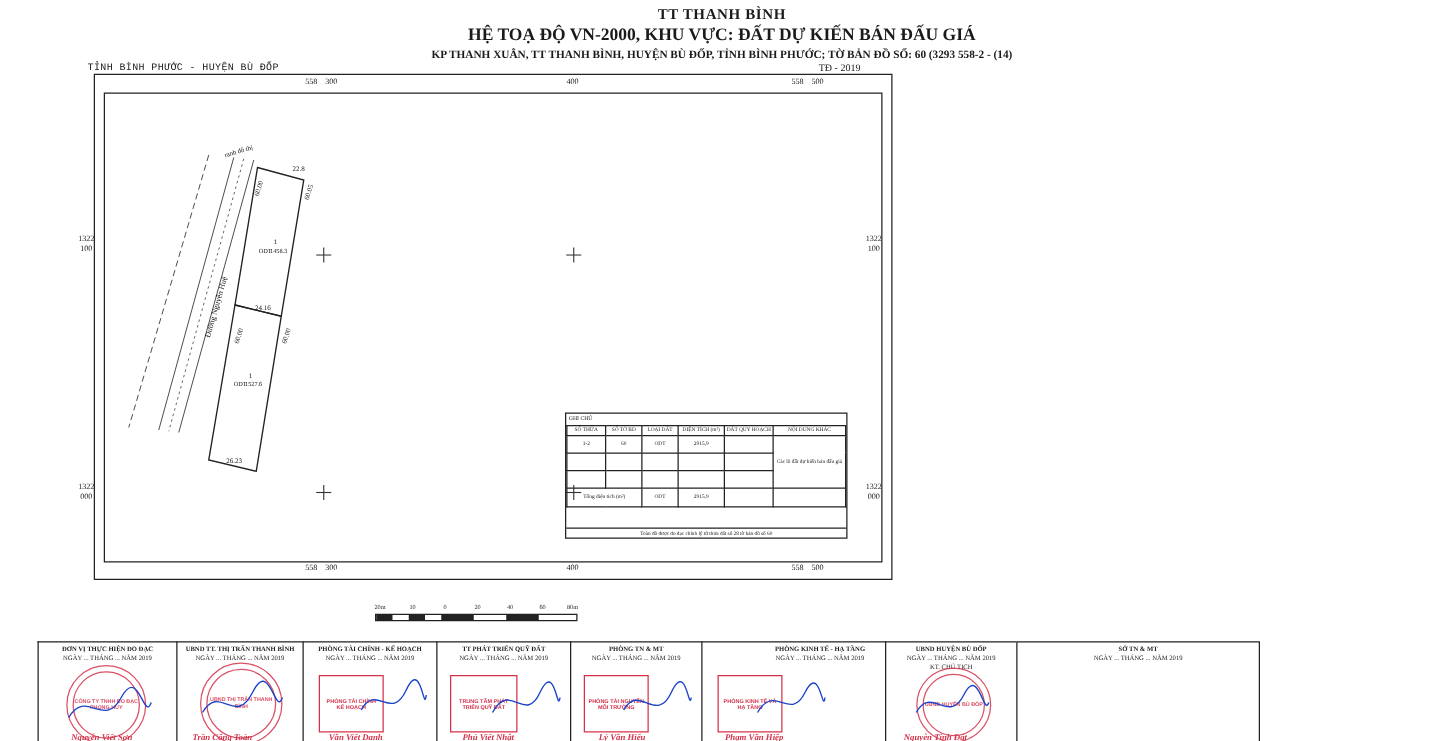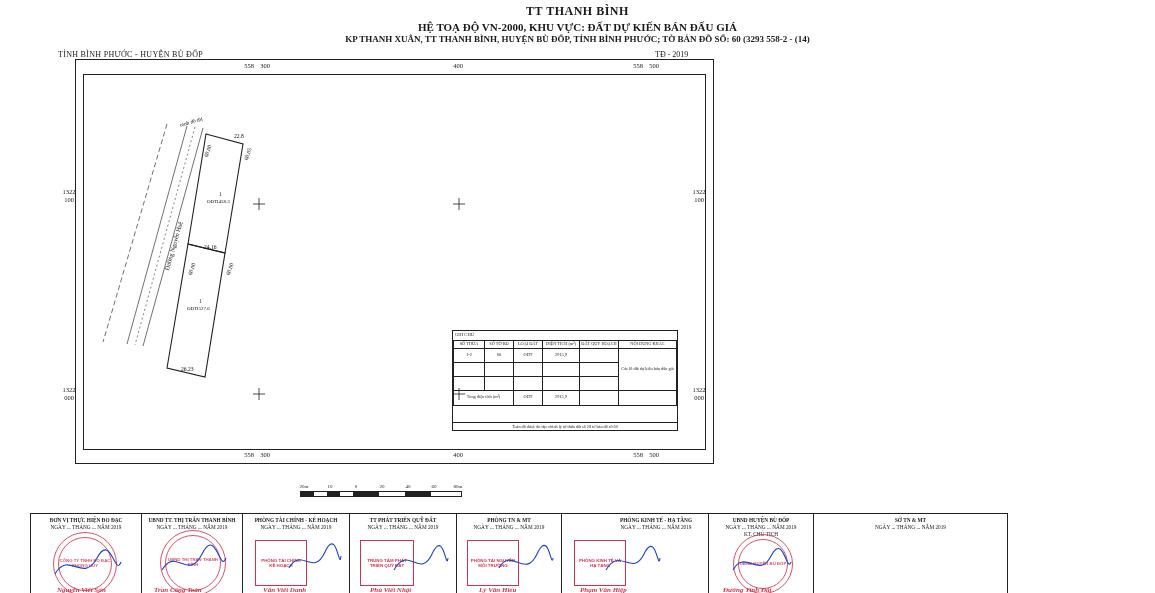--- a/index.html
+++ b/index.html
@@ -7,24 +7,24 @@
     width:1155px;height:593px;background:#ffffff;
     font-family:"Liberation Serif", serif;
     color:#1a1a1a;position:relative;overflow:hidden;
   }
   .sheet{position:absolute;inset:0;}
 
   
   .hdr{position:absolute;left:0;top:0;width:1155px;text-align:center;}
   .hdr .t1{font-size:12px;font-weight:bold;letter-spacing:.5px;margin-top:4px;}
   .hdr .t2{font-size:9.5px;font-weight:bold;margin-top:3px;}
-  .hdr .t3{font-size:11px;font-weight:bold;margin-top:2px;}
+  .hdr .t3{font-size:14px;font-weight:bold;margin-top:2px;}
   .hdr .t4{font-size:9px;font-weight:bold;margin-top:1px;}
 
-  .prov{position:absolute;left:58px;top:50px;font-size:8px;letter-spacing:.3px;}
+  .prov{position:absolute;left:70px;top:50px;font-size:8px;letter-spacing:.3px;font-family:Liberation Mono, monospace;}
   .td-lbl{position:absolute;left:655px;top:50px;font-size:8px;}
 
   
   .frame-outer{position:absolute;left:75px;top:59px;width:637px;height:403px;border:1.1px solid #222;}
   .frame-inner{position:absolute;left:83px;top:74px;width:621px;height:374px;border:.8px solid #222;}
 
   .coord{position:absolute;font-size:6.5px;line-height:1.25;text-align:center;}
 
   
   .plotwrap{position:absolute;left:83px;top:74px;width:621px;height:374px;}
@@ -300,21 +300,21 @@
       </svg>
     </div>
 
     <div class="sigcell" style="width:104px;">
       <div class="l1">UBND HUYỆN BÙ ĐỐP</div>
       <div class="l2">NGÀY ... THÁNG ... NĂM 2019</div>
       <div class="l3">KT. CHỦ TỊCH</div>
       <div class="stamp inner" style="left:24px;top:20px;width:58px;height:58px;">
         <span>UBND HUYỆN BÙ ĐỐP</span>
       </div>
-      <div class="sig-name" style="left:14px;top:72px;">Đường Tính Đất</div>
+      <div class="sig-name" style="left:14px;top:72px;">Nguyễn Tính Đất</div>
       <svg class="scribble" style="left:20px;top:30px;" width="66" height="40">
         <path d="M4 26 C16 4, 30 36, 42 12 S58 30, 62 18" stroke="#1b43c8" stroke-width="1.1" fill="none"></path>
       </svg>
     </div>
 
     <div class="sigcell" style="width:193px;">
       <div class="l1">SỞ TN &amp; MT</div>
       <div class="l2">NGÀY ... THÁNG ... NĂM 2019</div>
     </div>
 

